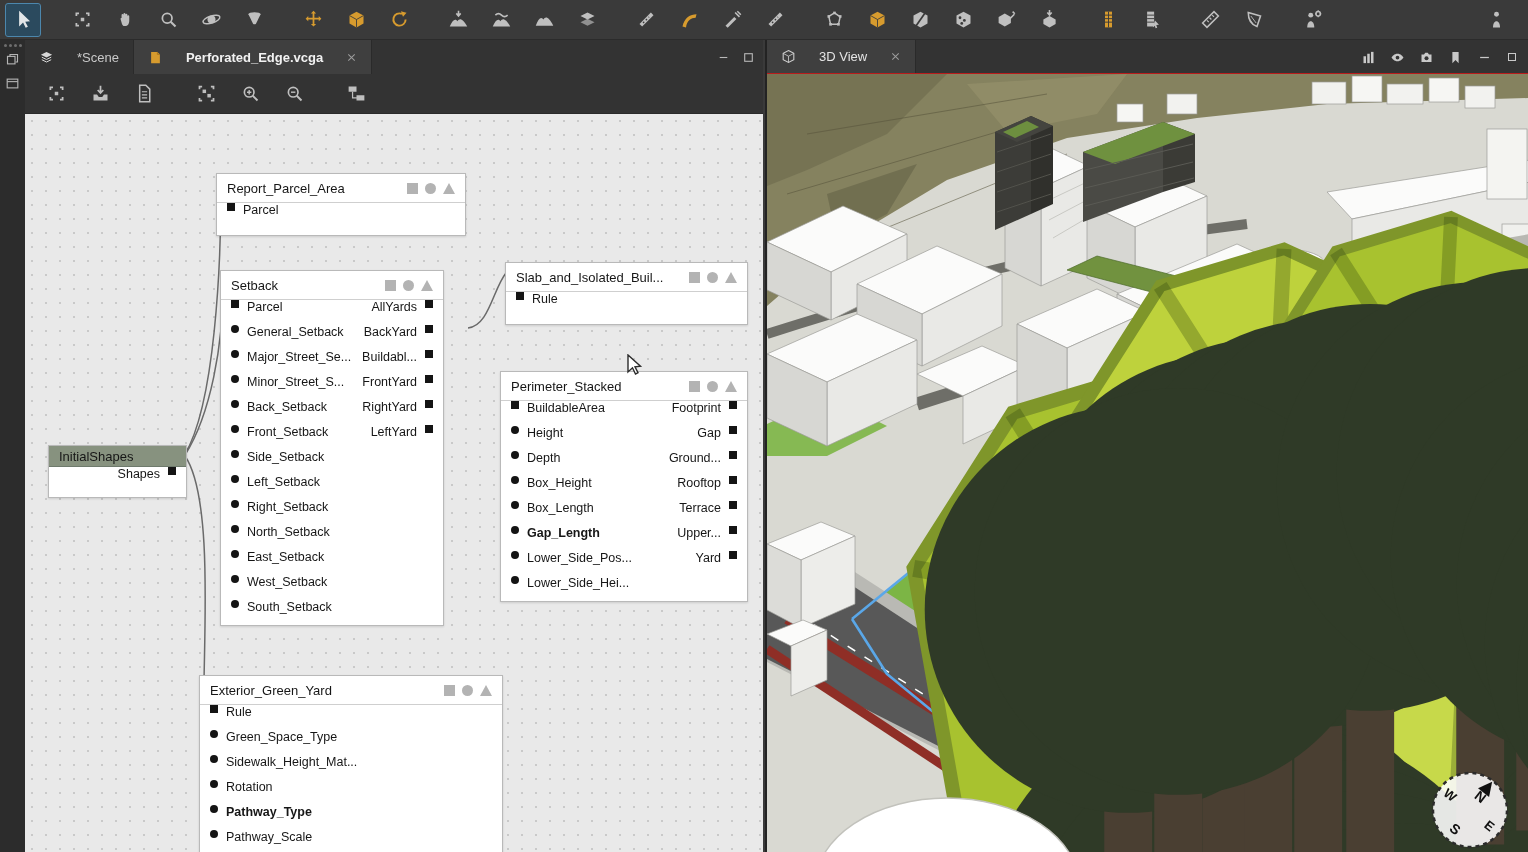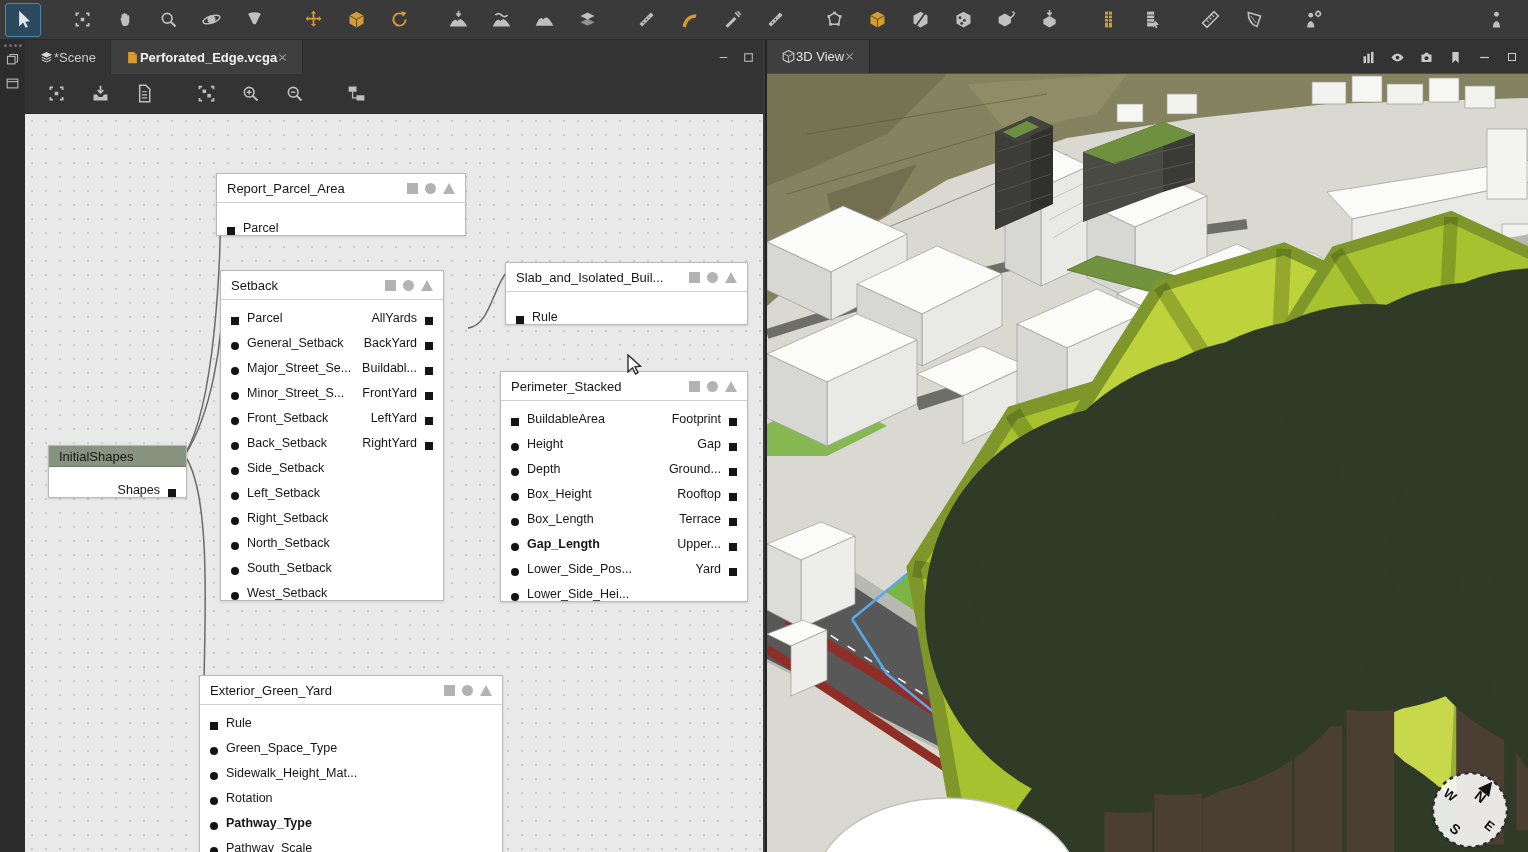--- a/index.html
+++ b/index.html
@@ -26,21 +26,21 @@
   .strip .grip { display:flex; gap:2px; justify-content:center; padding-top:4px; }
   .strip .grip i { width:3px; height:3px; background:#6d6d6d; border-radius:50%; }
   .strip .sic { width:25px; height:24px; display:flex; align-items:center; justify-content:center; }
   .strip svg { width:15px; height:15px; }
   .strip use { fill:none; color:#b5b5b5; }
 
   
   .graph { position:absolute; left:25px; top:40px; width:738px; height:812px;
            background:#333; overflow:hidden; }
   .tabbar { height:34px; background:#333; display:flex; align-items:stretch; position:relative; }
-  .tab { display:flex; align-items:center; gap:0; padding:0 14px; font-size:13px;
+  .tab { display:flex; align-items:center; gap:23px; padding:0 14px; font-size:13px;
          color:#c9c9c9; background:#333; border-right:1px solid #2a2a2a; }
   .tab.active { background:#3f3f3f; color:#f2f2f2; font-weight:bold; }
   .tab svg { width:15px; height:15px; }
   .winctl { position:absolute; right:8px; top:0; height:34px; display:flex; align-items:center; gap:12px; }
   .winctl svg { width:13px; height:13px; }
   .winctl use { color:#b9b9b9; fill:#b9b9b9; }
   .gtools { height:40px; background:#333; border-bottom:1px solid #2a2a2a;
             display:flex; align-items:center; padding-left:14px; }
   .gtools .tt { margin-right:10px; }
   .gtools .tt.gap { margin-left:18px; }
@@ -52,21 +52,21 @@
   
   .node { position:absolute; background:#fff; border:1px solid #b9b9b9;
           box-shadow:0 1px 2px rgba(0,0,0,.12); font-size:12.5px; color:#161616; z-index:2;margin-top:35px; }
   .nhead { display:flex; align-items:center; height:29px; padding:0 10px;
            border-bottom:1px solid #cfcfcf; }
   .nhead .ttl { flex:1; font-size:13px; white-space:nowrap; overflow:hidden; }
   .hsq { width:11px; height:11px; background:#b3b3b3; margin-left:7px; }
   .hcir { width:11px; height:11px; background:#b3b3b3; border-radius:50%; margin-left:7px; }
   .htri { width:0; height:0; border-left:6.5px solid transparent; border-right:6.5px solid transparent;
           border-bottom:11px solid #b3b3b3; margin-left:7px; }
-  .row { height:25px; display:flex; align-items:flex-end; padding:0 10px; white-space:nowrap; }
+  .row { height:25px; display:flex; align-items:flex-start; padding:0 10px; white-space:nowrap; }
   .row.tall { height:32px; }
   .pin { width:8px; height:8px; background:#141414; flex:none; }
   .pin.dot { border-radius:50%; }
   .pin.in { margin-right:8px; }
   .pin.out { margin-left:8px; }
   .sp { flex:1; }
   .bold { font-weight:bold; }
   .ishead { background:#87927f; border-bottom:1px solid #6e7a6c; }
   .wires { position:absolute; inset:0; z-index:1; pointer-events:none; }
   .cursorov { position:absolute; z-index:6; pointer-events:none; }
@@ -568,55 +568,59 @@
           </div>
         <div class="row">
             <span class="pin dot in"></span>
             <span>Minor_Street_S...</span>
             <span class="sp"></span>
             <span>FrontYard</span>
             <span class="pin out"></span>
           </div>
         <div class="row">
             <span class="pin dot in"></span>
+            <span>Back_Setback</span>
+            <span class="sp"></span>
+            <span>RightYard</span>
+            <span class="pin out"></span>
+          </div>
+        <div class="row">
+            <span class="pin dot in"></span>
             <span>Front_Setback</span>
             <span class="sp"></span>
             <span>LeftYard</span>
             <span class="pin out"></span>
           </div>
         <div class="row">
             <span class="pin dot in"></span>
-            <span>Back_Setback</span>
-            <span class="sp"></span>
-            <span>RightYard</span>
-            <span class="pin out"></span>
-          </div>
-        <div class="row">
-            <span class="pin dot in"></span>
             <span>Side_Setback</span>
           </div>
         <div class="row">
             <span class="pin dot in"></span>
             <span>Left_Setback</span>
           </div>
         <div class="row">
             <span class="pin dot in"></span>
             <span>Right_Setback</span>
           </div>
         <div class="row">
             <span class="pin dot in"></span>
             <span>North_Setback</span>
           </div>
         <div class="row">
             <span class="pin dot in"></span>
+            <span>East_Setback</span>
+          </div>
+        <div class="row">
+            <span class="pin dot in"></span>
+            <span>West_Setback</span>
+          </div>
+        <div class="row">
+            <span class="pin dot in"></span>
             <span>South_Setback</span>
-          </div>
-        <div class="row">
-            <span class="pin dot in"></span>
-            <span>West_Setback</span>
           </div>
       </div>
 
       <div class="node" style="left:480px;top:113px;width:243px">
         <div class="nhead">
           <span class="ttl">Slab_and_Isolated_Buil...</span>
           <span class="hsq"></span>
           <span class="hcir"></span>
           <span class="htri"></span>
         </div>

